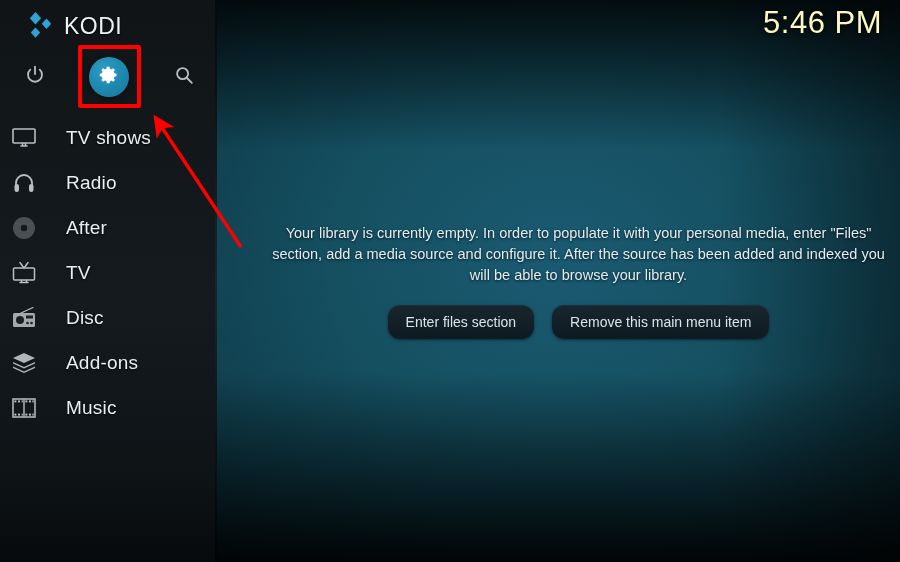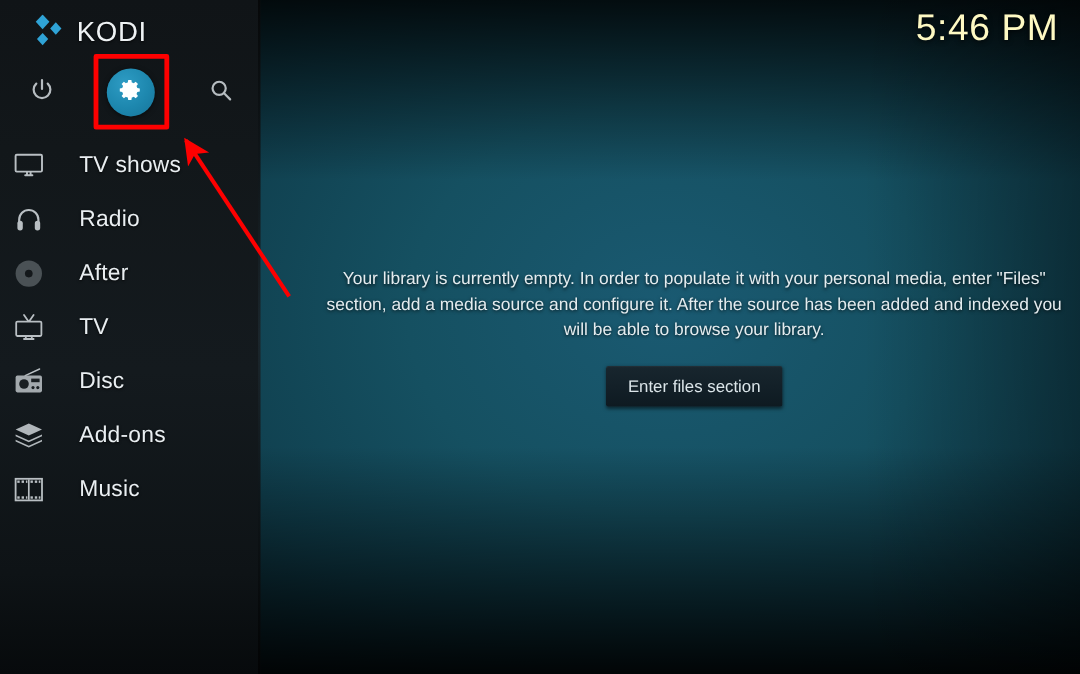--- a/index.html
+++ b/index.html
@@ -108,21 +108,21 @@
   #empty-msg {
     width:622px; text-align:center;
     color:#e4ecef; font-size:14.5px; line-height:1.45;
     text-shadow:0 1px 3px rgba(0,0,0,.75);
     margin-bottom:19px;
   }
   #btn-row { display:flex; gap:18px; }
   .kbtn {
     background:linear-gradient(to bottom,#18262e 0%,#132028 50%,#0e1a21 100%);
     color:#dbe5e9; font-size:14px;
-    padding:9px 18px; border:none; border-radius:2px;
+    padding:9px 18px; border:none; border-radius:12px;
     box-shadow:0 1px 3px rgba(0,0,0,.5), inset 0 1px 0 rgba(255,255,255,.04);
     cursor:pointer; white-space:nowrap;
     font-family:"Liberation Sans", sans-serif;
   }
 
   
   #arrow { position:absolute; inset:0; z-index:10; pointer-events:none; }
 </style>
 </head>
 <body>
@@ -133,20 +133,21 @@
   <div class="bg-topshade"></div>
   <div class="bg-botshade"></div>
   <div class="bg-rightshade"></div>
 
   <div id="clock">5:46 PM</div>
 
   <div id="main">
     <div id="empty-msg">Your library is currently empty. In order to populate it with your personal media, enter "Files" section, add a media source and configure it. After the source has been added and indexed you will be able to browse your library.</div>
     <div id="btn-row">
       <button class="kbtn">Enter files section</button>
+      <button class="kbtn">Remove this main menu item</button>
     </div>
   </div>
 
   <div id="sidebar">
 
     <div class="logo-row">
       <div class="logo-mark">
         <svg width="30" height="28" viewBox="0 0 30 28">
           <g fill="#2fa3d6">
             <path d="M10.5 0 L16.2 6.2 L10.5 12.4 L4.8 6.2 Z"></path>

